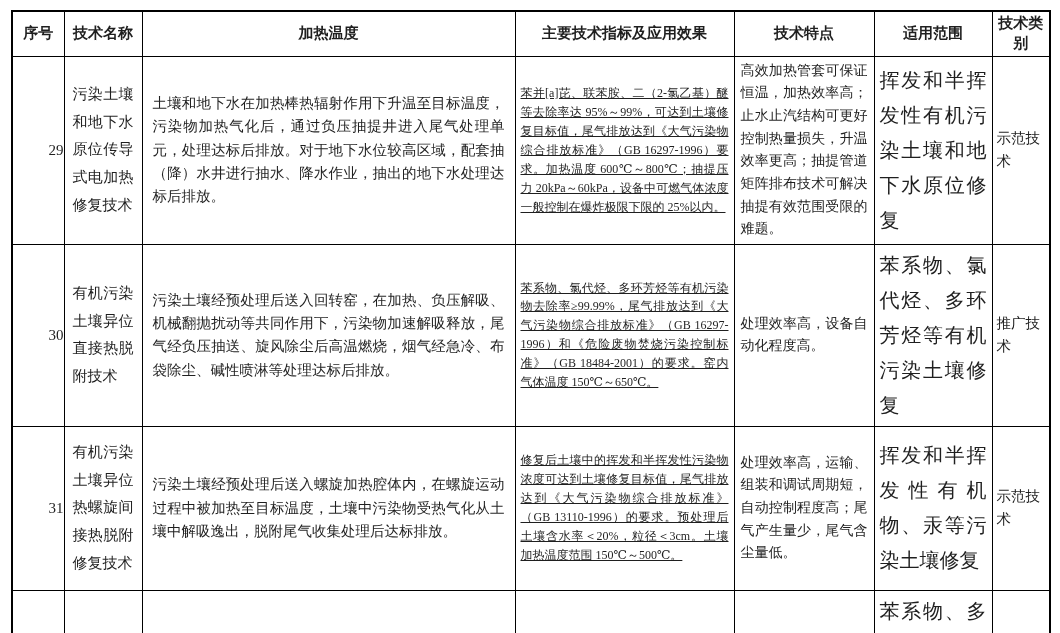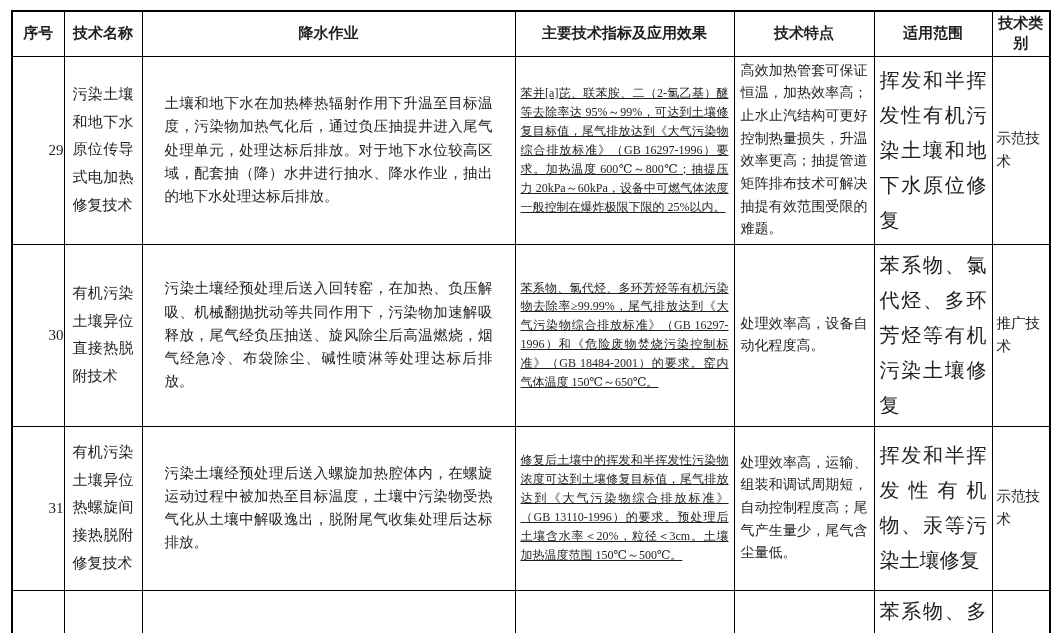--- a/index.html
+++ b/index.html
@@ -47,21 +47,21 @@
   }
   td.c-name {
     font-size: 15px;
     padding: 12px 8px;
     text-align: justify;
     text-justify: inter-character;
     line-height: 1.85;
   }
   td.c-process {
     font-size: 14.5px;
-    padding: 4px 22px;
+    padding: 4px 10px;
     text-align: justify;
     text-justify: inter-character;
     line-height: 1.6;
     margin-left: 12px;
   }
   td.c-indicators {
     font-size: 12px;
     padding: 15px 5px;
     text-align: justify;
     text-justify: inter-character;
@@ -104,21 +104,21 @@
       <col style="width:373px">
       <col style="width:219px">
       <col style="width:140px">
       <col style="width:118px">
       <col style="width:58px">
     </colgroup>
     <thead>
       <tr>
         <th>序号</th>
         <th>技术名称</th>
-        <th>降水作业</th>
+        <th>加热温度</th>
         <th>主要技术指标及应用效果</th>
         <th>技术特点</th>
         <th>适用范围</th>
         <th>技术类别</th>
       </tr>
     </thead>
     <tbody>
 
       <tr class="row-29">
         <td class="c-no">29</td>

